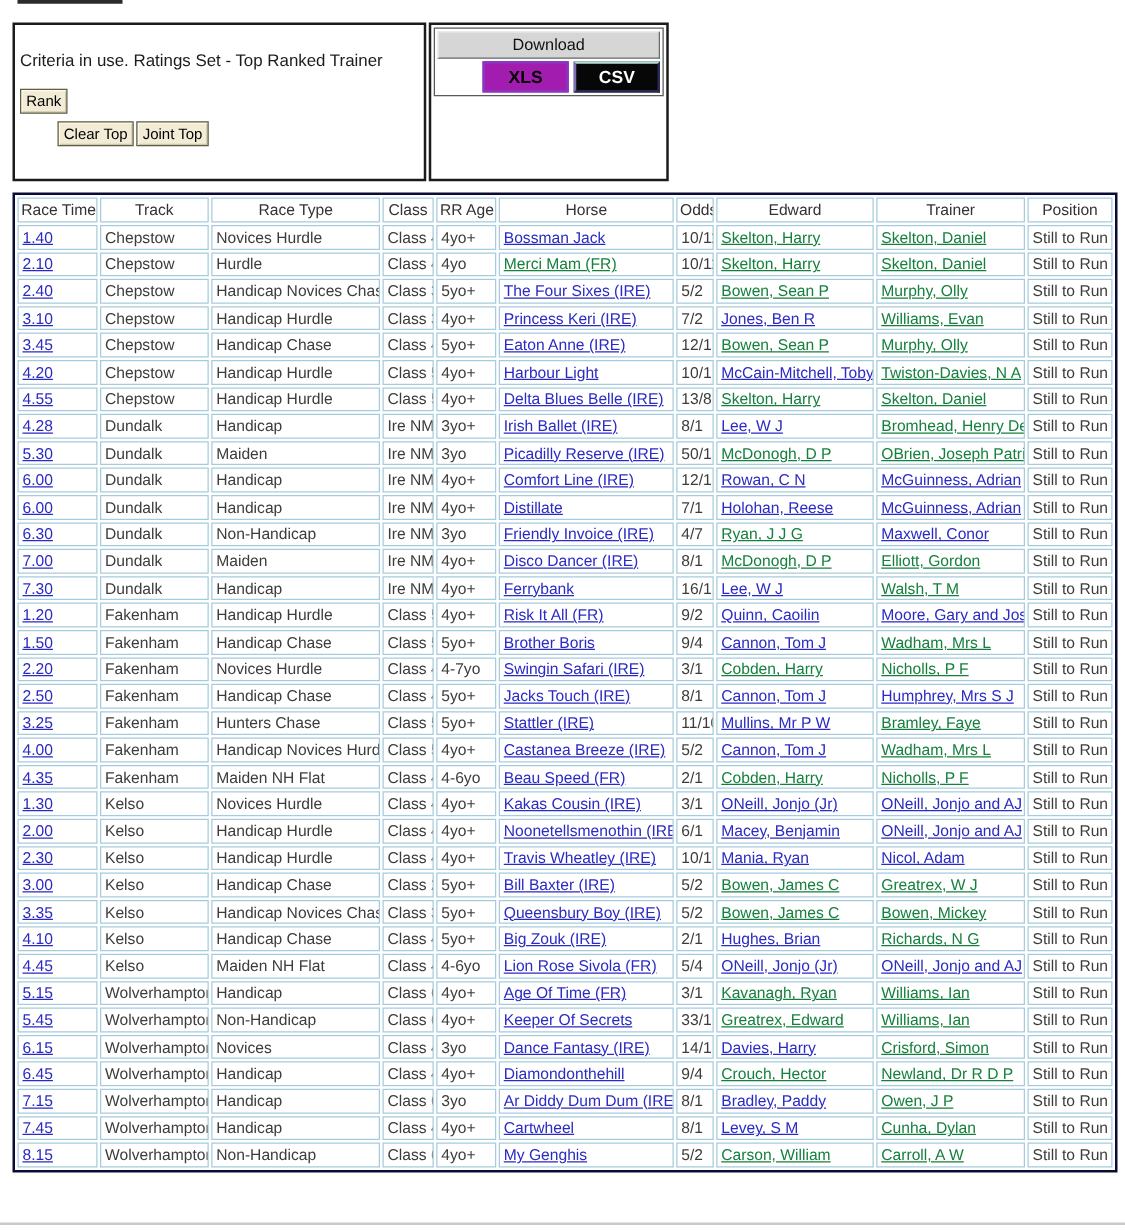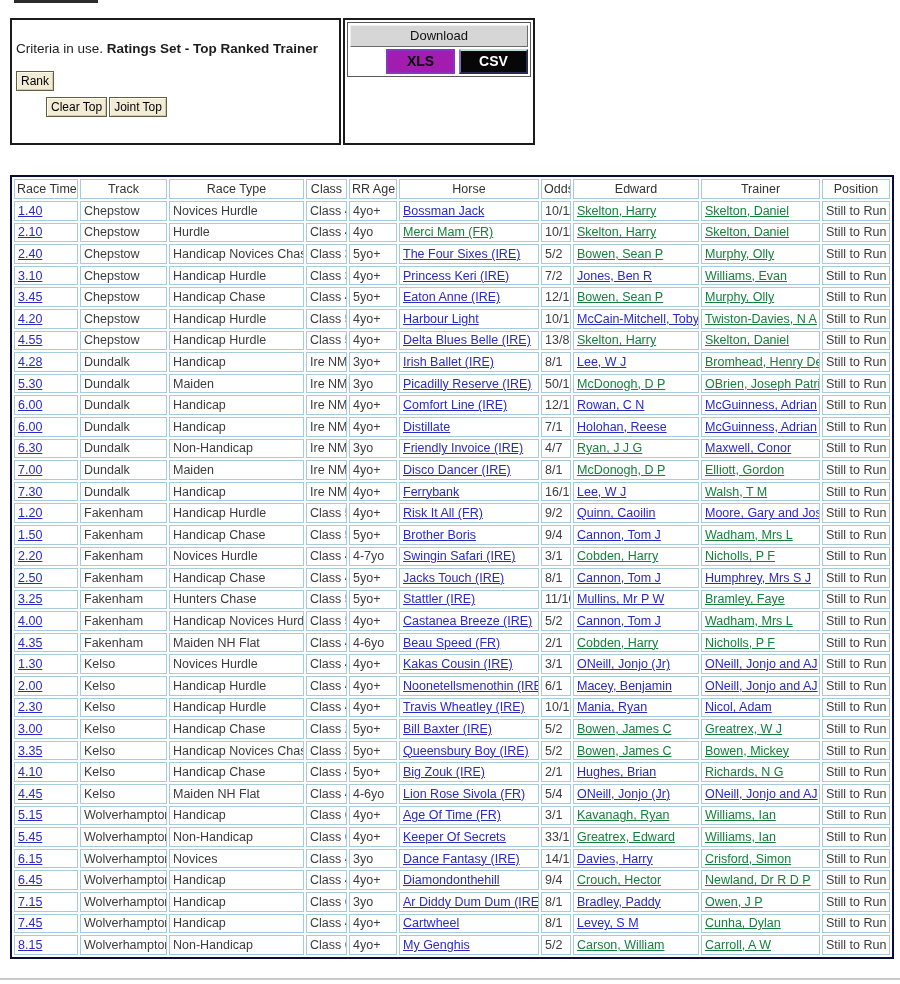--- a/index.html
+++ b/index.html
@@ -5,41 +5,41 @@
   html,body{margin:0;padding:0;background:#fff;}
   body{width:900px;height:984px;position:relative;font-family:"Liberation Sans",sans-serif;overflow:hidden;}
 
   
   .cutoff-top{position:absolute;left:14px;top:0;width:84px;height:3px;background:#2b2b2b;}
 
   
   .criteria-box{position:absolute;left:10px;top:18px;width:331px;height:127px;box-sizing:border-box;
     border:2px solid #1b1b1b;background:#fff;}
   .criteria-text{margin:20px 0 0 4px;font-size:13.5px;line-height:17px;color:#1c1c1c;}
-  .criteria-text b{font-weight:bold;}
+  .criteria-text b{font-weight:normal;}
   .btn{display:inline-block;box-sizing:border-box;background:#f2ecd7;border:1px solid #5f5f47;
     box-shadow:inset 1px 1px 0 #fffbe9, inset -1px -1px 0 #cfc8ab;
     font-size:12px;color:#000;padding:2px 4px;height:20px;line-height:14px;cursor:pointer;}
   .rank-row{margin:14px 0 0 4px;text-decoration:underline;}
   .topbtn-row{margin:6px 0 0 4px;padding-left:30px;}
   .topbtn-row .btn{margin-right:2px;}
 
   
   .download-box{position:absolute;left:343px;top:18px;width:192px;height:127px;box-sizing:border-box;
     border:2px solid #1b1b1b;background:#fff;}
   .download-table{margin:2px;border:1px solid #5a5a5a;padding:2px;}
   .download-header{height:20px;line-height:20px;text-align:center;font-size:13px;color:#101010;
     background:#d6d6d6;border:1px solid;border-color:#efefef #6b6b6b #6b6b6b #efefef;}
   .download-buttons{display:flex;gap:4px;margin-top:2px;}
   .dl-btn{flex:1;height:21px;line-height:21px;text-align:center;font-weight:bold;font-size:14px;cursor:pointer;box-sizing:content-box;}
   .dl-xls{background:#a21caf;color:#000;border:2px solid #8a35c0;margin-left:36px;}
   .dl-csv{background:#070707;color:#fff;border:2px solid;border-color:#b9ded7 #2b2a55 #2b2a55 #7e6fb5;}
 
   
-  .races-wrap{position:absolute;left:10px;top:175px;}
+  .races-wrap{position:absolute;left:10px;top:154px;}
   table.races{border-collapse:separate;border-spacing:2px;border:2px solid #0b0b38;table-layout:fixed;width:884px;background:#fff;}
   table.races th{border:1px solid #a6cbdd;height:18px;font-size:12.5px;font-weight:normal;color:#333;
     text-align:center;padding:0 2px;white-space:nowrap;overflow:hidden;background:#fff;}
   table.races td{border:1px solid #a6cbdd;height:17.6px;font-size:12.5px;color:#3c3c3c;
     padding:0 3px;white-space:nowrap;overflow:hidden;background:#fff;vertical-align:middle;}
   a.lnk{color:#2a2ac4;text-decoration:underline;cursor:pointer;}
   a.lnk.visited{color:#15803d;}
 
   .bottom-divider{position:absolute;left:0;top:978px;width:900px;height:2px;background:#c9c9c9;}
 </style>

